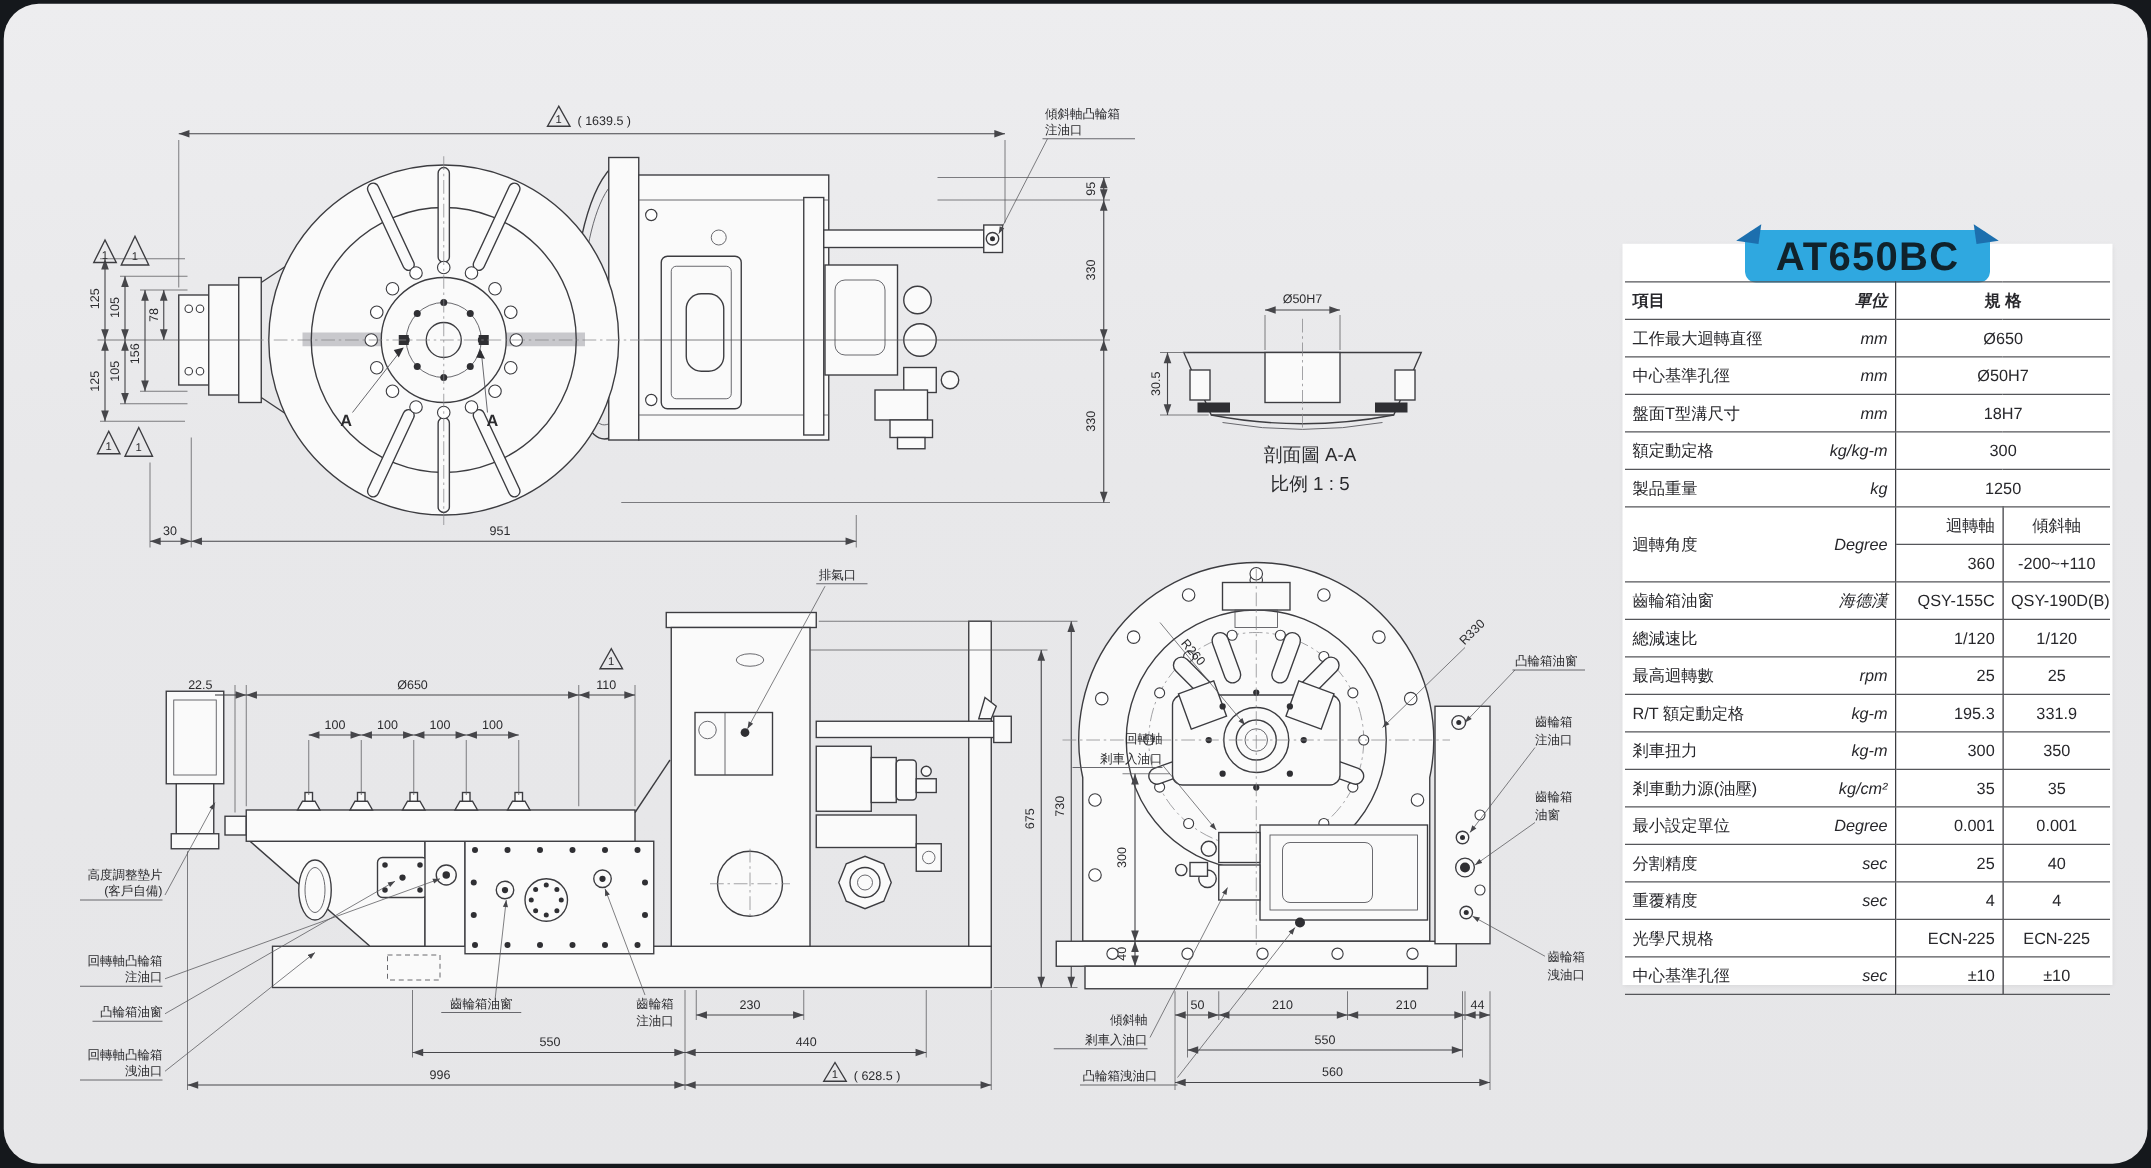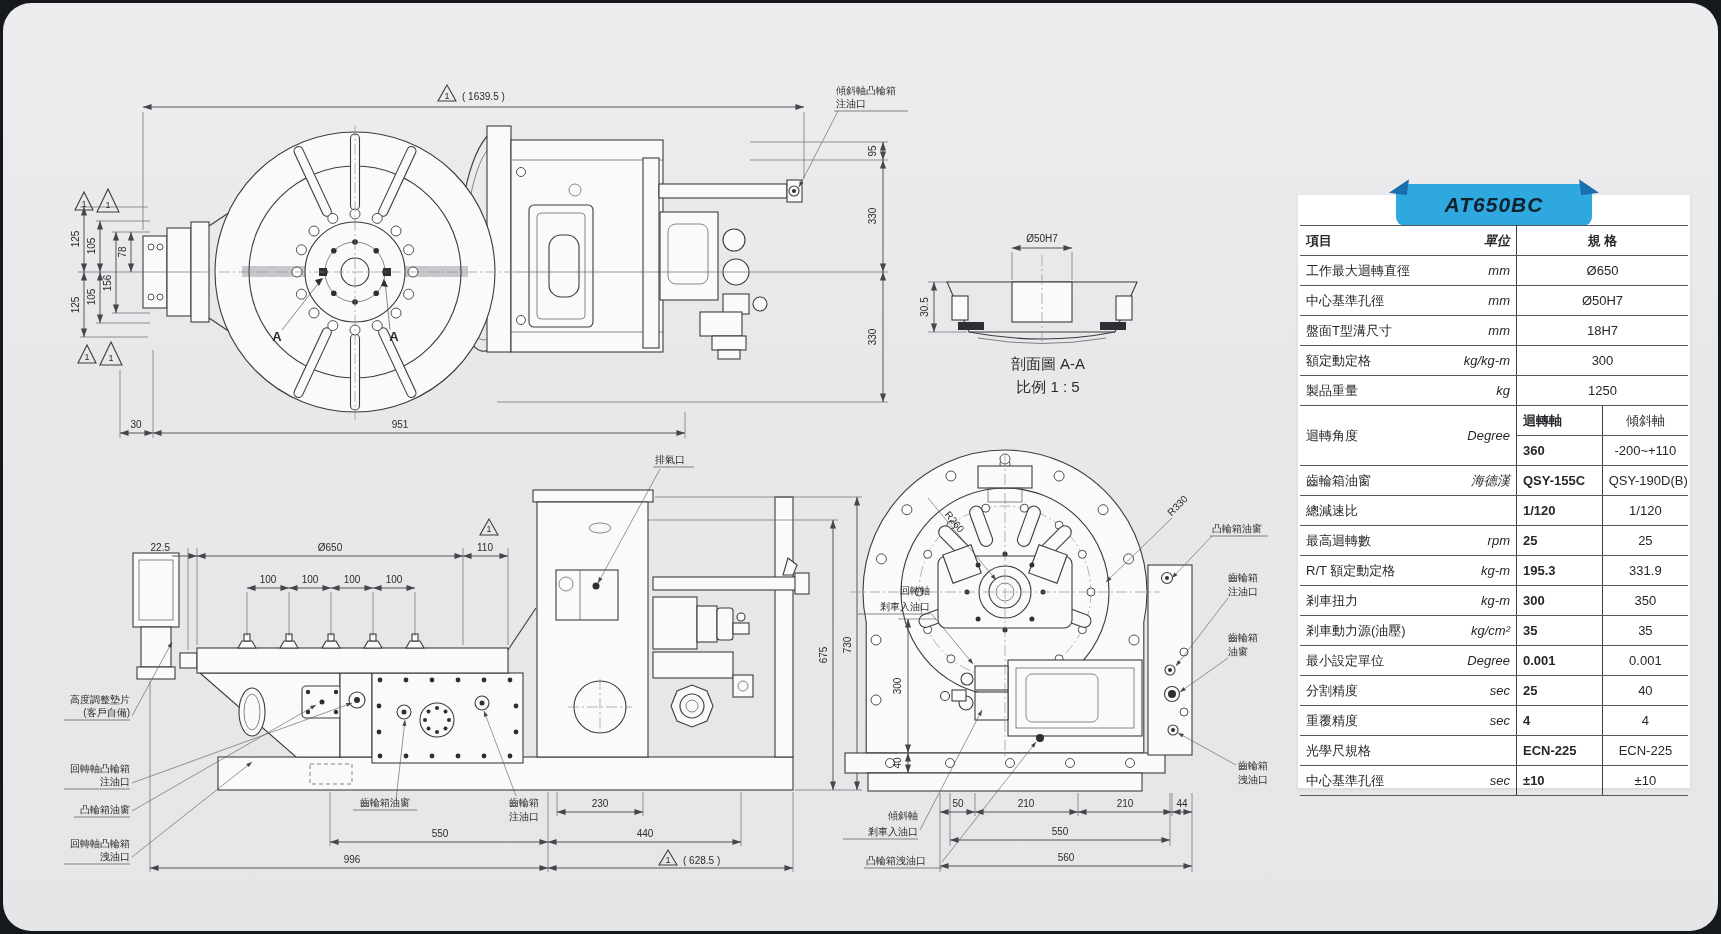--- a/index.html
+++ b/index.html
@@ -18,33 +18,33 @@
   svg text{fill:#2b2b2e;}
   svg .dt{font-size:10px;}
   svg .lb{font-size:10px;}
   svg .big{font-size:15px;}
   svg .flg{font-size:9px;}
   svg .secA{font-size:13px;font-weight:bold;}
   
   .spec-panel{position:absolute;left:1298px;top:195px;width:392px;height:593px;background:#ffffff;
     box-shadow:0 1px 4px rgba(0,0,0,0.08);}
   .badge{position:absolute;left:1396px;top:184px;width:196px;height:42px;background:#2fa8e0;
-    border-radius:9px;text-align:center;line-height:42px;font-size:21px;font-weight:bold;
-    color:#10222b;letter-spacing:1px;font-style:italic;}
+    border-radius:9px;text-align:center;line-height:42px;font-size:32px;font-weight:bold;
+    color:#10222b;letter-spacing:1px;}
   .wing{position:absolute;width:0;height:0;border-style:solid;}
   .wing.l{left:-6px;top:-6px;border-width:0 0 16px 18px;border-color:transparent transparent #1c6fae transparent;transform:rotate(8deg);}
   .wing.r{right:-6px;top:-6px;border-width:0 18px 16px 0;border-color:transparent transparent #1c6fae transparent;transform:rotate(-8deg);}
   table.spec{position:absolute;left:1300px;top:225px;width:388px;border-collapse:collapse;
     table-layout:fixed;font-size:13px;color:#27272b;}
   table.spec td{height:29px;padding:0 6px;border-bottom:1px solid #55565a;white-space:nowrap;overflow:hidden;}
   table.spec tr.hd td{border-top:1px solid #55565a;font-weight:bold;}
   td.c-item{width:128px;text-align:left;}
   td.c-unit{width:64px;text-align:right;border-right:1.4px solid #3c3d41;font-style:italic;}
   td.c-span{text-align:center;}
-  td.c-a{width:96px;text-align:left;border-right:1.4px solid #3c3d41;font-weight:bold;}
+  td.c-a{width:96px;text-align:right;border-right:1.4px solid #3c3d41;}
   td.c-b{width:96px;text-align:center;}
 </style>
 </head>
 <body>
 
 <div class="panel"></div>
 
 <svg class="drawing" viewBox="0 0 1721 934">
   <defs>
     <marker id="ar" viewBox="0 0 10 8" markerWidth="11" markerHeight="8" refX="9.5" refY="4" orient="auto-start-reverse">

